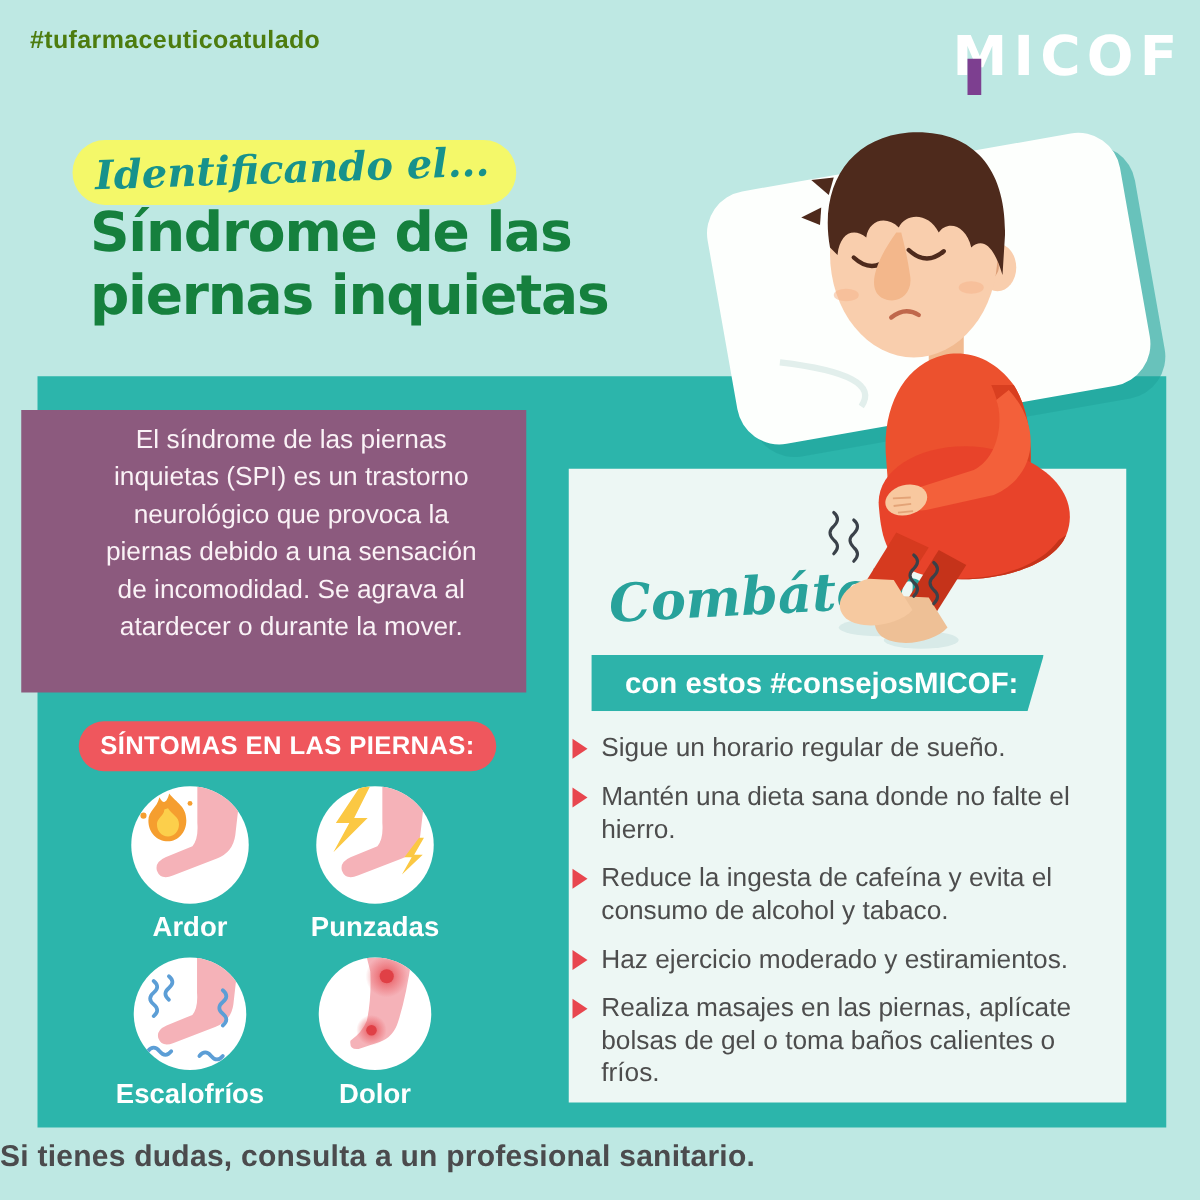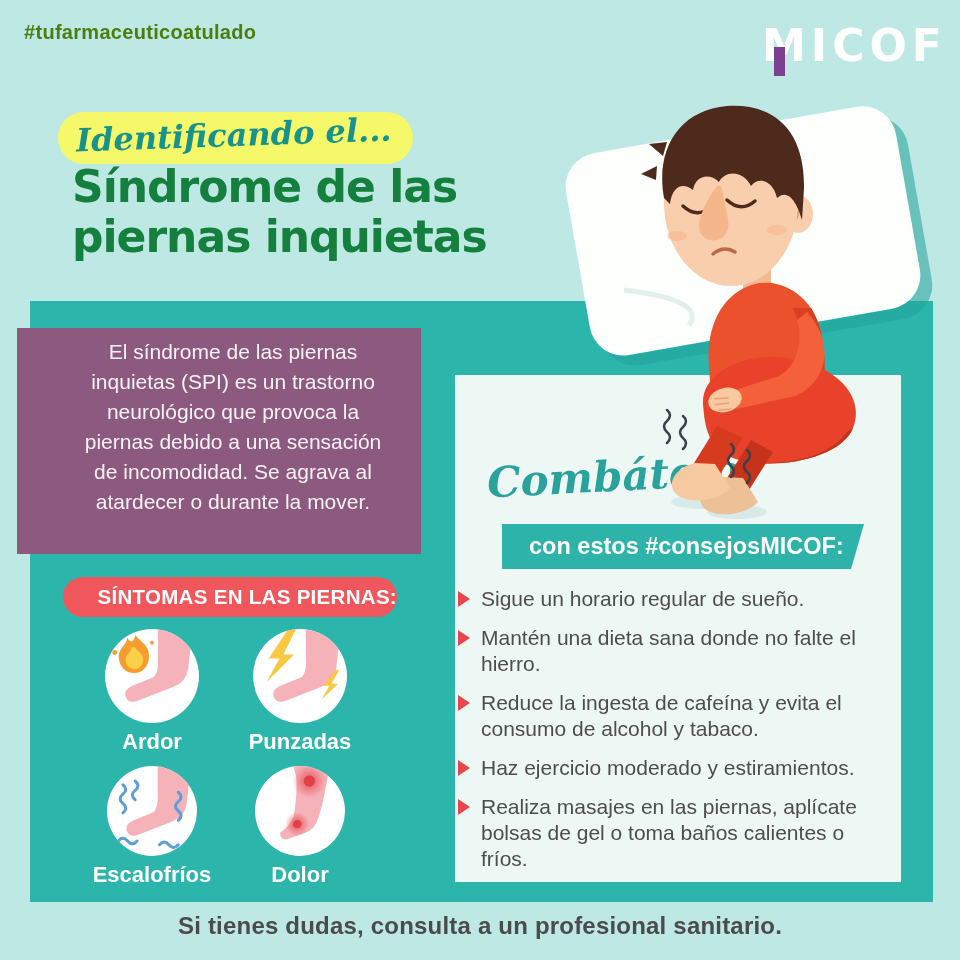--- a/index.html
+++ b/index.html
@@ -50,21 +50,21 @@
     position:absolute; left:17px; top:328px; width:404px; height:226px;
     background:#8c5a7e; padding-top:9px;
   }
   .intro-card .line {
     text-align:center; color:#faf2f6; font-size:21px; line-height:30px;padding-left:28px;
   }
   
   .symptoms-pill {
     position:absolute; left:63px; top:577px; width:334px; height:40px;
     background:#ef575d; border-radius:20px;
-    display:flex; align-items:center; justify-content:flex-end;
+    display:flex; align-items:center; justify-content:center;
   }
   .symptoms-pill span {
     color:#ffffff; font-weight:bold; font-size:20.5px; letter-spacing:.3px;
   }
   .symptom { position:absolute; width:150px; text-align:center; }
   .s1 { left:77px;  top:629px; }
   .s2 { left:225px; top:629px; }
   .s3 { left:77px;  top:766px; }
   .s4 { left:225px; top:766px; }
   .symptom .circle {
@@ -80,21 +80,21 @@
   .tips-panel {
     position:absolute; left:455px; top:375px; width:446px; height:507px;
     background:#edf7f4;
   }
   .script-heading {
     position:absolute; left:487px; top:452px;
     font-family:"DejaVu Serif", serif; font-style:italic; font-weight:bold;
     font-size:42px; color:#28a29b; transform:rotate(-3deg);
   }
   .tips-banner {
-    position:absolute; left:502px; top:524px; width:362px; height:45px;
+    position:absolute; left:473px; top:524px; width:362px; height:45px;
     background:#2db3aa;
     clip-path:polygon(0 0, 100% 0, calc(100% - 13px) 100%, 0 100%);
     display:flex; align-items:center;
   }
   .tips-banner span {
     padding-left:27px; color:#ffffff; font-size:23.5px; font-weight:600;
   }
   .tips-list {
     position:absolute; left:458px; top:586px; width:440px; list-style:none;
   }
@@ -104,21 +104,21 @@
   .tip-bullet {
     flex:0 0 auto; width:0; height:0; margin:5px 11px 0 0;
     border-left:12px solid #e8464e;
     border-top:8px solid transparent; border-bottom:8px solid transparent;
   }
   .tip-text {
     font-size:21px; line-height:26px; color:#4d4d4d; max-width:400px;
   }
   
   .footer-note {
-    position:absolute; left:0; top:912px; width:960px; text-align:center;
+    position:absolute; left:0; top:912px; width:960px; text-align:left;
     font-weight:bold; font-size:24px; color:#4b4b4d; letter-spacing:.2px;
   }
   
   .illustration { position:absolute; left:555px; top:78px; width:390px; height:450px; pointer-events:none; }
 </style>
 </head>
 <body>
 
 <div id="canvas">
 

